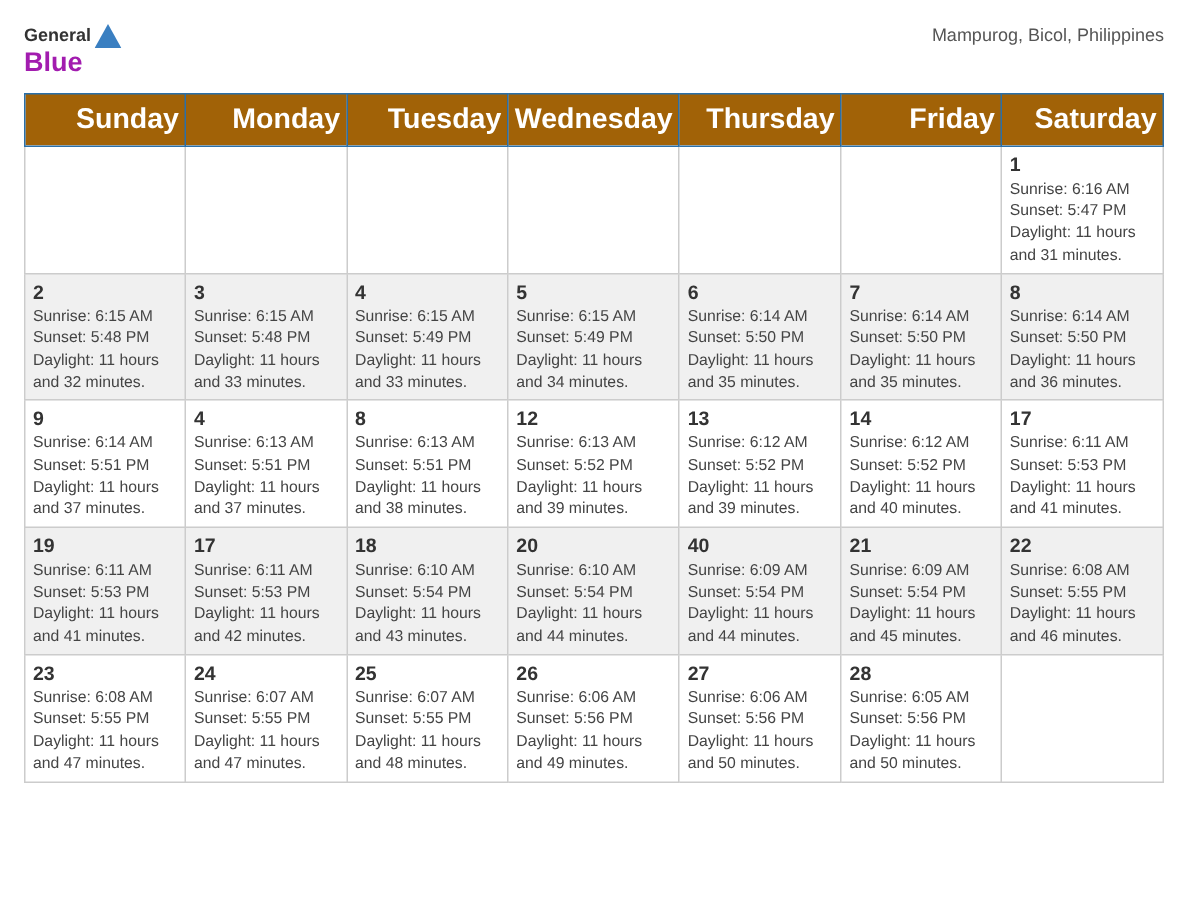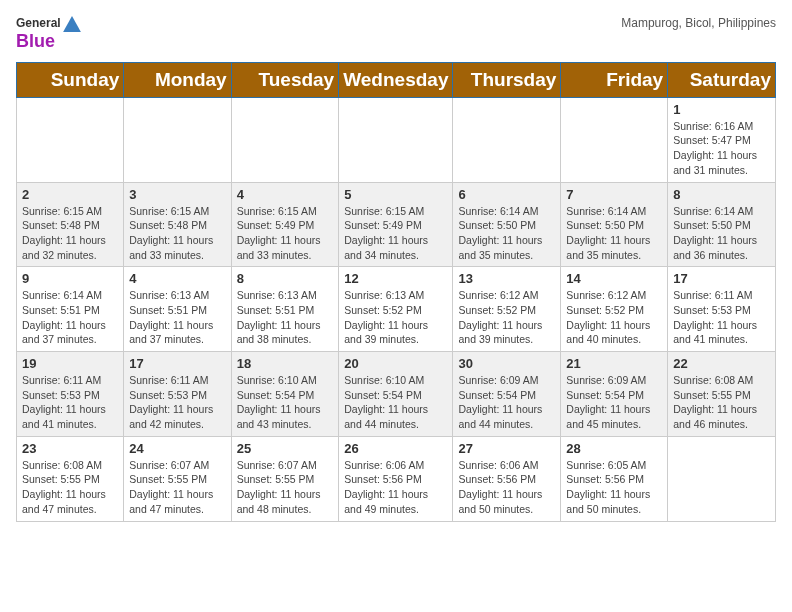--- a/index.html
+++ b/index.html
@@ -246,21 +246,21 @@
 Sunset: 5:54 PM
 Daylight: 11 hours and 43 minutes.</div>
         </td>
         <td>
           <span class="day-number">20</span>
           <div class="day-info">Sunrise: 6:10 AM
 Sunset: 5:54 PM
 Daylight: 11 hours and 44 minutes.</div>
         </td>
         <td>
-          <span class="day-number">30</span>
+          <span class="day-number">40</span>
           <div class="day-info">Sunrise: 6:09 AM
 Sunset: 5:54 PM
 Daylight: 11 hours and 44 minutes.</div>
         </td>
         <td>
           <span class="day-number">21</span>
           <div class="day-info">Sunrise: 6:09 AM
 Sunset: 5:54 PM
 Daylight: 11 hours and 45 minutes.</div>
         </td>

